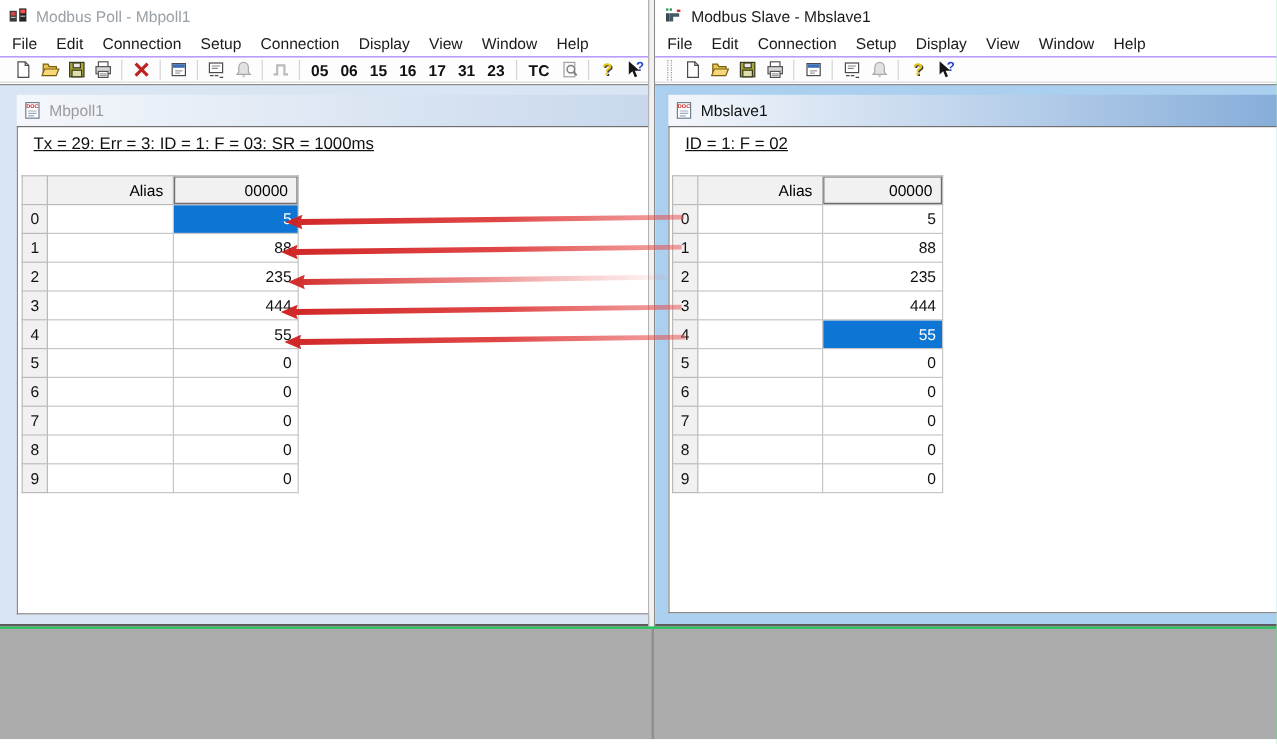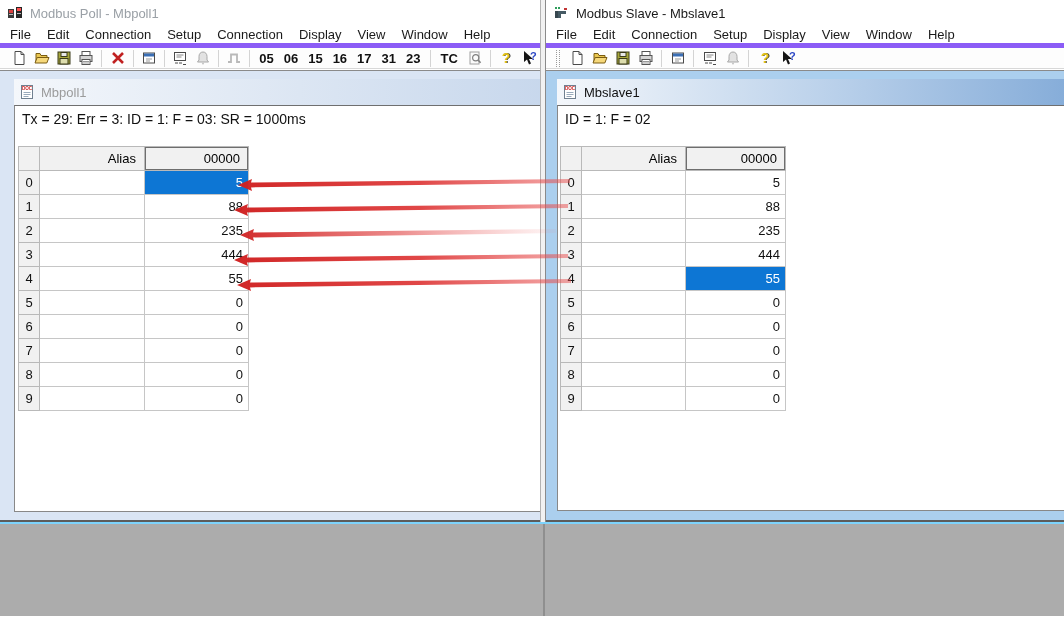--- a/index.html
+++ b/index.html
@@ -1,54 +1,54 @@
 <!DOCTYPE html>
 <html><head>
 <meta charset="utf-8">
 <style>
   * { margin:0; padding:0; box-sizing:border-box; }
   body { font-family:"Liberation Sans", sans-serif; }
-  .screen { position:relative; width:1064px; height:616px; background:#7dd3fc; overflow:hidden; }
+  .screen { position:relative; width:1064px; height:616px; background:#22c55e; overflow:hidden; }
 
   
   .win { position:absolute; top:0; background:#fff; height:522px; border-bottom:2px solid #5c5c5c; }
   .win-left  { left:0;     width:540px; }
   .win-right { left:546px; width:518px; }
   .vline { position:absolute; top:0; height:522px; }
   .vl-a { left:540px; width:1px; background:#b2b2b2; }
   .vl-gap { left:541px; width:4px; background:#f1f1f1; }
   .vl-b { left:545px; width:1px; background:#8a8a8a; }
 
   .titlebar { height:26px; display:flex; align-items:center; gap:7px; padding-left:7px; background:#fff; }
   .title { font-size:13px; color:#1a1a1a; }
   .title.inactive { color:#9aa0a6; }
   .appicon, .docicon { width:16px; height:16px; display:inline-block; flex:none; }
 
-  .menubar { height:22px; display:flex; align-items:center; padding-left:2px; font-size:13px; color:#1a1a1a; border-bottom:5px solid #8b5cf6; background:#fff; }
+  .menubar { height:22px; display:flex; align-items:center; padding-left:2px; font-size:13px; color:#1a1a1a; border-bottom:1px solid #8b5cf6; background:#fff; }
   .mi { padding:2px 8px; cursor:default; }
 
   .toolbar { height:21px; display:flex; align-items:center; padding-left:8px; border-bottom:1px solid #d8d8d8; background:#fdfdfd; }
   .tbtn { width:23px; height:20px; display:flex; align-items:center; justify-content:center; }
   .tsep { width:1px; height:17px; background:#d4d4d4; margin:0 4px; flex:none; }
   .gripper { width:4px; height:17px; margin:0 5px 0 2px; border-left:1px dotted #9a9a9a; border-right:1px dotted #9a9a9a; flex:none; }
   .fcode { font-weight:700; font-size:13px; color:#111; padding:0 5px; }
   .fcode.tc { padding:0 6px; }
 
   
   .mdi { position:absolute; left:0; right:0; top:70px; bottom:0; border-top:1px solid #8a8a8a; }
   .mdi-left  { background:#dae5f4; }
   .mdi-right { background:#abcfee; }
   .child { position:absolute; top:8px; }
   .child-left  { left:2px; width:537px; height:433px;margin-left:12px; }
   .child-right { left:11px; right:-2px; height:432px; }
   .doc-title { height:26px; display:flex; align-items:center; gap:6px; padding-left:5px; font-size:13px; }
   .doc-title-left  { background:linear-gradient(to right,#f4f7fb,#c7d7ec); color:#9b9b9b; }
   .doc-title-right { background:linear-gradient(to right,#f4f7fb 0%,#b9d0ea 55%,#86add9 100%); color:#111; }
   .doc-client { position:absolute; left:0; right:0; top:26px; bottom:0; background:#fff; border:1px solid #888; border-top-color:#6f6f6f; }
-  .status { font-size:14px; color:#111; padding:5px 0 0 7px; white-space:nowrap; }
+  .status { font-size:14px; color:#111; padding:5px 0 0 13px; white-space:nowrap;text-decoration:underline; }
 
   
   .grid { position:absolute; border-collapse:collapse; font-size:13px; background:#fff; table-layout:fixed; }
   .grid-left  { left:3px; top:40px; }
   .grid-right { left:2px; top:40px; }
   .grid th, .grid td { border:1px solid #c6c6c6; height:24px; padding:0; overflow:hidden; }
   .grid thead th { background:#f1f1f1; border-color:#b9b9b9; font-weight:normal; text-align:right; padding-right:8px; }
   .grid th.valh { box-shadow:inset 0 0 0 1px #6e6e6e; }
   .grid td.rn { background:#f1f1f1; border-color:#b9b9b9; text-align:center; color:#111; }
   .grid td.val { text-align:right; padding-right:5px; color:#111; }

